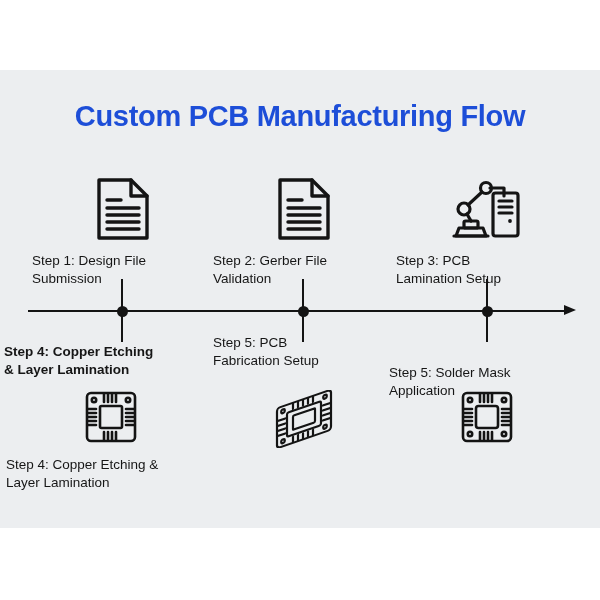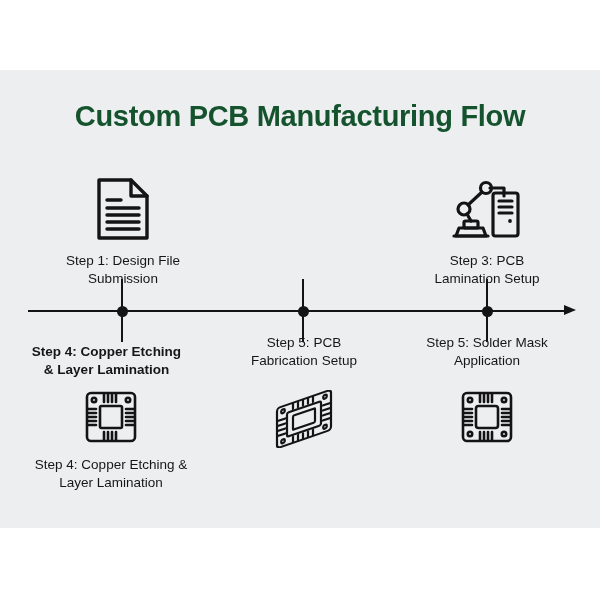--- a/index.html
+++ b/index.html
@@ -30,21 +30,21 @@
     background: #eceef0;
   }
   #title {
     position: absolute;
     left: 0;
     top: 100px;
     width: 600px;
     text-align: center;
     font-size: 29px;
     font-weight: bold;
-    color: #14532d;
+    color: #1d4ed8;
     letter-spacing: -0.3px;
   }
 
   
   #axis {
     position: absolute;
     left: 28px;
     top: 309px;
     width: 548px;
     height: 4px;
@@ -81,21 +81,21 @@
     width: 2.2px;
     background: #141414;
     margin-left: -1.1px;
   }
   .stem-up   { top: 279px; height: 32px; }
   .stem-down { top: 310px; height: 32px; }
 
   
   .item {
     position: absolute;
-    text-align: center;
+    text-align: left;
   }
   .item-label {
     font-size: 13.5px;
     line-height: 18px;
     color: #161616;
     white-space: pre-line;
   }
   .icon-wrap {
     display: flex;
     align-items: center;
@@ -121,20 +121,35 @@
         <line x1="12" y1="32" x2="44" y2="32"></line>
         <line x1="12" y1="39" x2="44" y2="39"></line>
         <line x1="12" y1="46" x2="44" y2="46"></line>
         <line x1="12" y1="53" x2="44" y2="53"></line>
       </svg>
     </div>
     <div class="item-label" style="margin-top:10px;">Step 1: Design File
 Submission</div>
   </div>
 
+  <div class="item" style="left:213px; top:176px; width:182px;">
+    <div class="icon-wrap">
+      <svg width="56" height="66" viewBox="0 0 56 66" fill="none" stroke="#141414" stroke-width="3.4" stroke-linejoin="round" stroke-linecap="round">
+        <path d="M4 4 H36 L52 20 V62 H4 Z"></path>
+        <path d="M36 4 V20 H52"></path>
+        <line x1="12" y1="24" x2="26" y2="24"></line>
+        <line x1="12" y1="32" x2="44" y2="32"></line>
+        <line x1="12" y1="39" x2="44" y2="39"></line>
+        <line x1="12" y1="46" x2="44" y2="46"></line>
+        <line x1="12" y1="53" x2="44" y2="53"></line>
+      </svg>
+    </div>
+    <div class="item-label" style="margin-top:10px;">Step 2: Gerber File
+Validation</div>
+  </div>
 
   <div class="item" style="left:396px; top:176px; width:182px;">
     <div class="icon-wrap">
       <svg width="78" height="66" viewBox="0 0 78 66" fill="none" stroke="#141414" stroke-width="3.2" stroke-linejoin="round" stroke-linecap="round">
 
         <rect x="45" y="17" width="25" height="43" rx="2.5"></rect>
         <line x1="51" y1="25" x2="64" y2="25"></line>
         <line x1="51" y1="31" x2="64" y2="31"></line>
         <line x1="51" y1="37" x2="64" y2="37"></line>
         <circle cx="62" cy="45" r="1.9" fill="#141414" stroke="none"></circle>
@@ -171,21 +186,21 @@
   <div class="node-stem stem-down" style="left:487px;"></div>
 
   <div class="item" style="left:4px; top:343px; width:205px;font-weight:bold;">
     <div class="item-label">Step 4: Copper Etching
 &amp; Layer Lamination</div>
   </div>
   <div class="item" style="left:213px; top:334px; width:182px;">
     <div class="item-label">Step 5: PCB
 Fabrication Setup</div>
   </div>
-  <div class="item" style="left:389px; top:334px; width:196px;">
+  <div class="item" style="left:389px; top:364px; width:196px;">
     <div class="item-label">Step 5: Solder Mask
 Application</div>
   </div>
 
   <div class="item" style="left:6px; top:390px; width:210px;">
     <div class="icon-wrap">
       <svg width="56" height="54" viewBox="0 0 56 54" fill="none" stroke="#141414" stroke-width="2.6" stroke-linejoin="round" stroke-linecap="round">
         <rect x="4" y="3" width="48" height="48" rx="4"></rect>
         <rect x="17" y="16" width="22" height="22" rx="1.5"></rect>
         <circle cx="11" cy="10" r="2.2"></circle>

